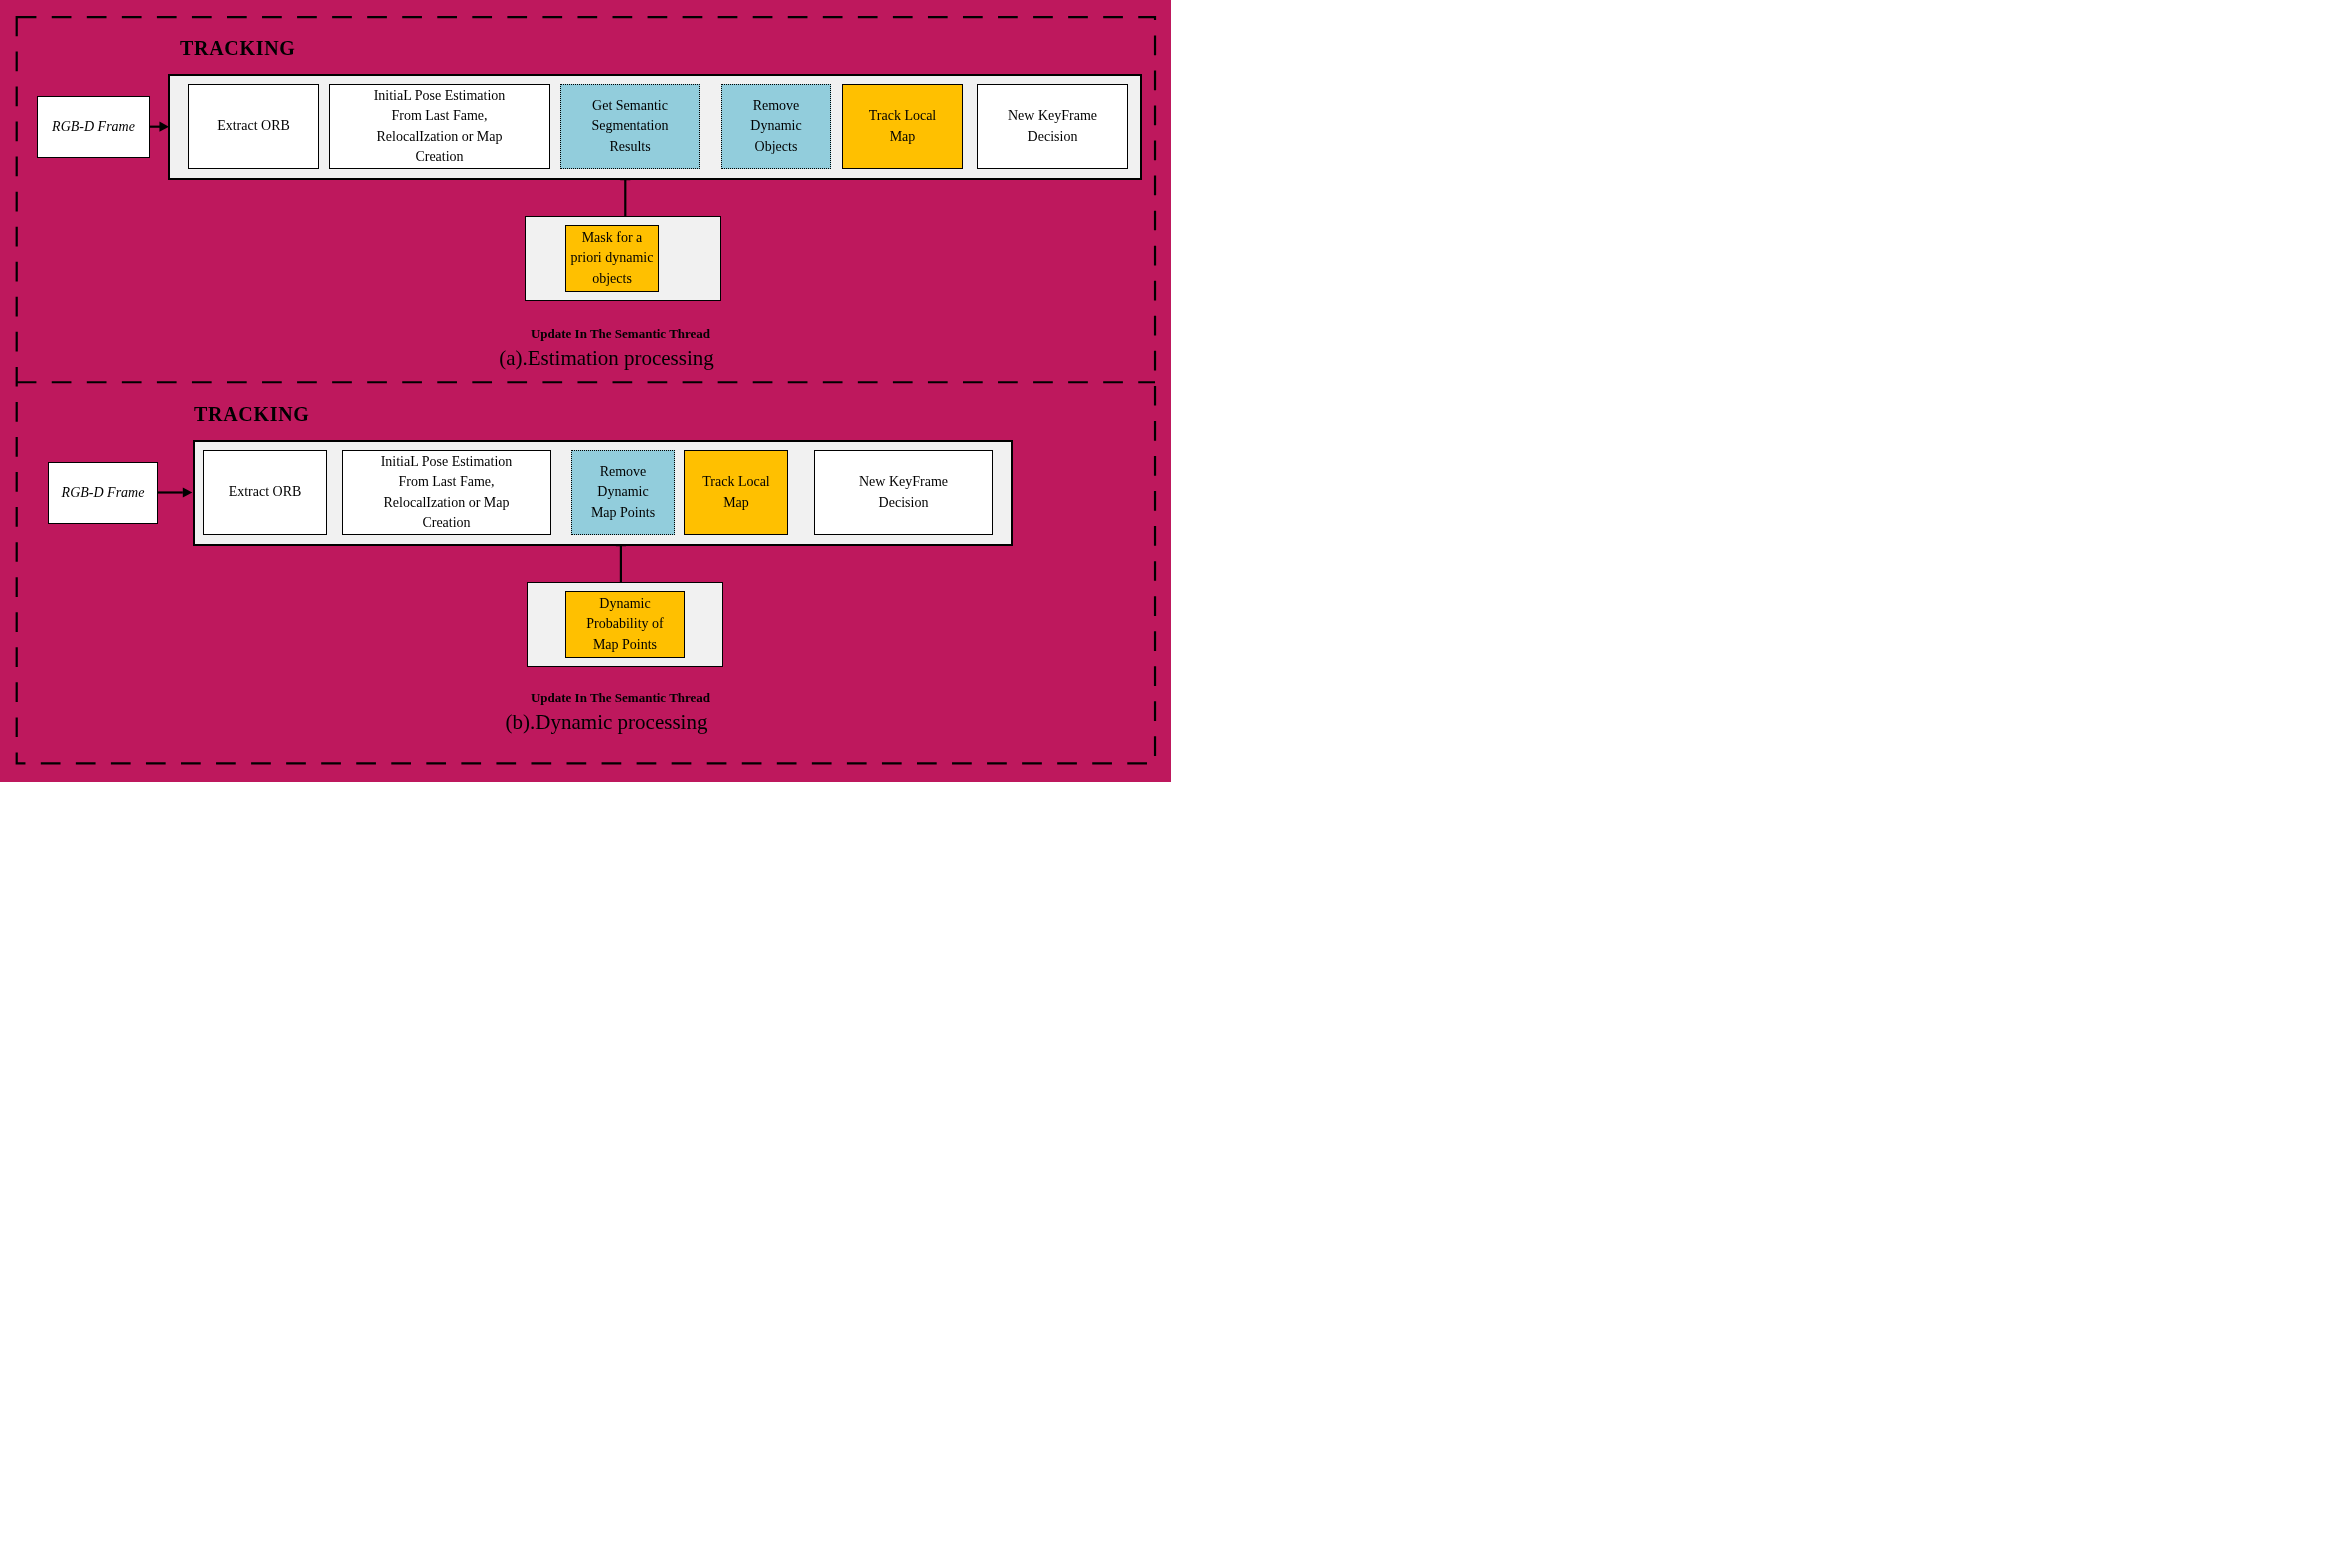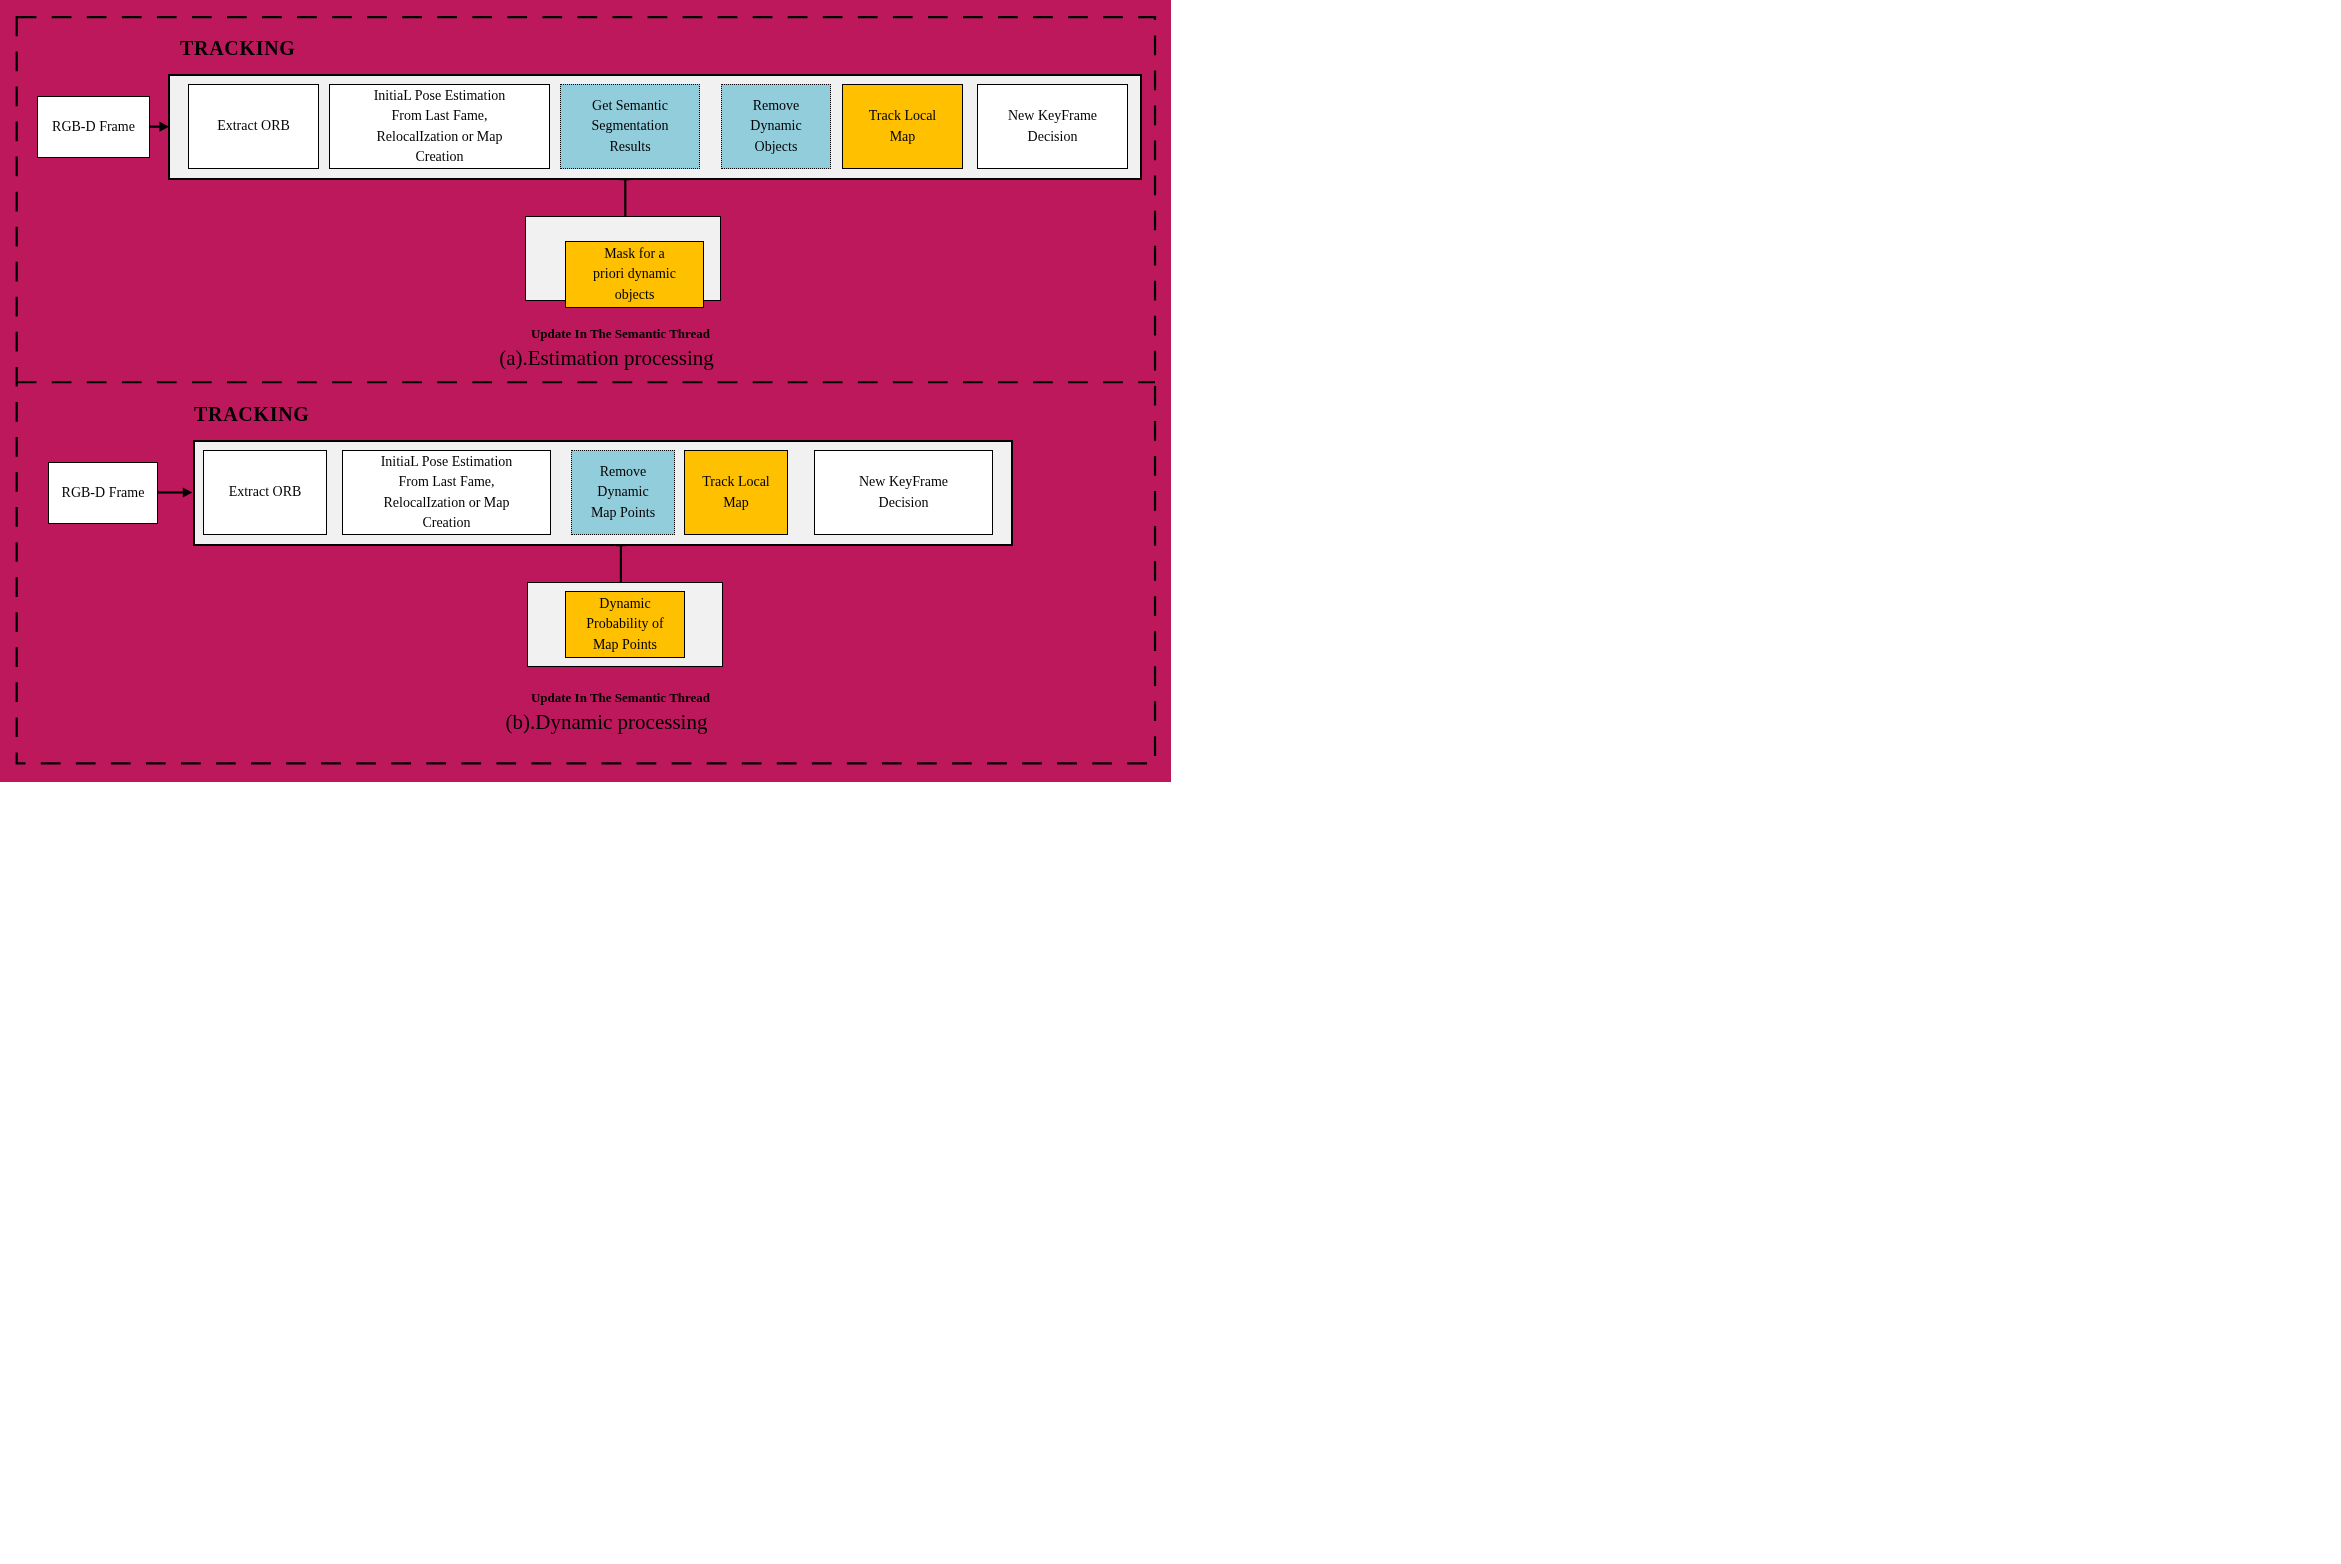--- a/index.html
+++ b/index.html
@@ -21,21 +21,21 @@
   .box{
     position:absolute;
     box-sizing:border-box;
     display:flex;align-items:center;justify-content:center;
     text-align:center;
     font-size:14px;line-height:1.45;
     white-space:pre-line;
     background:#ffffff;
     border:1.5px solid #000;
   }
-  .io-box{border:1.8px solid #000;}
+  .io-box{border:1.8px solid #000;font-style:italic;}
   .strip{
     position:absolute;box-sizing:border-box;
     background:#f1f1f1;border:2.2px solid #000;
   }
   .blue{background:#92cddc;border:1.8px dotted #000;}
   .orange{background:#ffc000;border:1.5px solid #000;}
   .update-panel{
     position:absolute;box-sizing:border-box;
     background:#f1f1f1;border:1.8px solid #000;
   }
@@ -96,21 +96,21 @@
 Results</div>
   <div class="box blue" style="left:721px;top:84px;width:110px;height:85px;">Remove
 Dynamic
 Objects</div>
   <div class="box orange" style="left:842px;top:84px;width:121px;height:85px;">Track Local
 Map</div>
   <div class="box" style="left:977px;top:84px;width:151px;height:85px;">New KeyFrame
 Decision</div>
 
   <div class="update-panel" style="left:525px;top:216px;width:196px;height:85px;"></div>
-  <div class="box orange" style="left:565px;top:241px;width:139px;height:67px;">Mask for a
+  <div class="box orange" style="left:565px;top:225px;width:94px;height:67px;">Mask for a
 priori dynamic
 objects</div>
 
   <div class="caption-bold" style="left:394px;top:326px;width:453px;">Update In The Semantic Thread</div>
   <div class="caption-sub" style="left:380px;top:346px;width:453px;">(a).Estimation processing</div>
 
   <div class="tracking-title" style="left:194px;top:403px;">TRACKING</div>
 
   <div class="box io-box" style="left:48px;top:462px;width:110px;height:62px;">RGB-D Frame</div>
 

